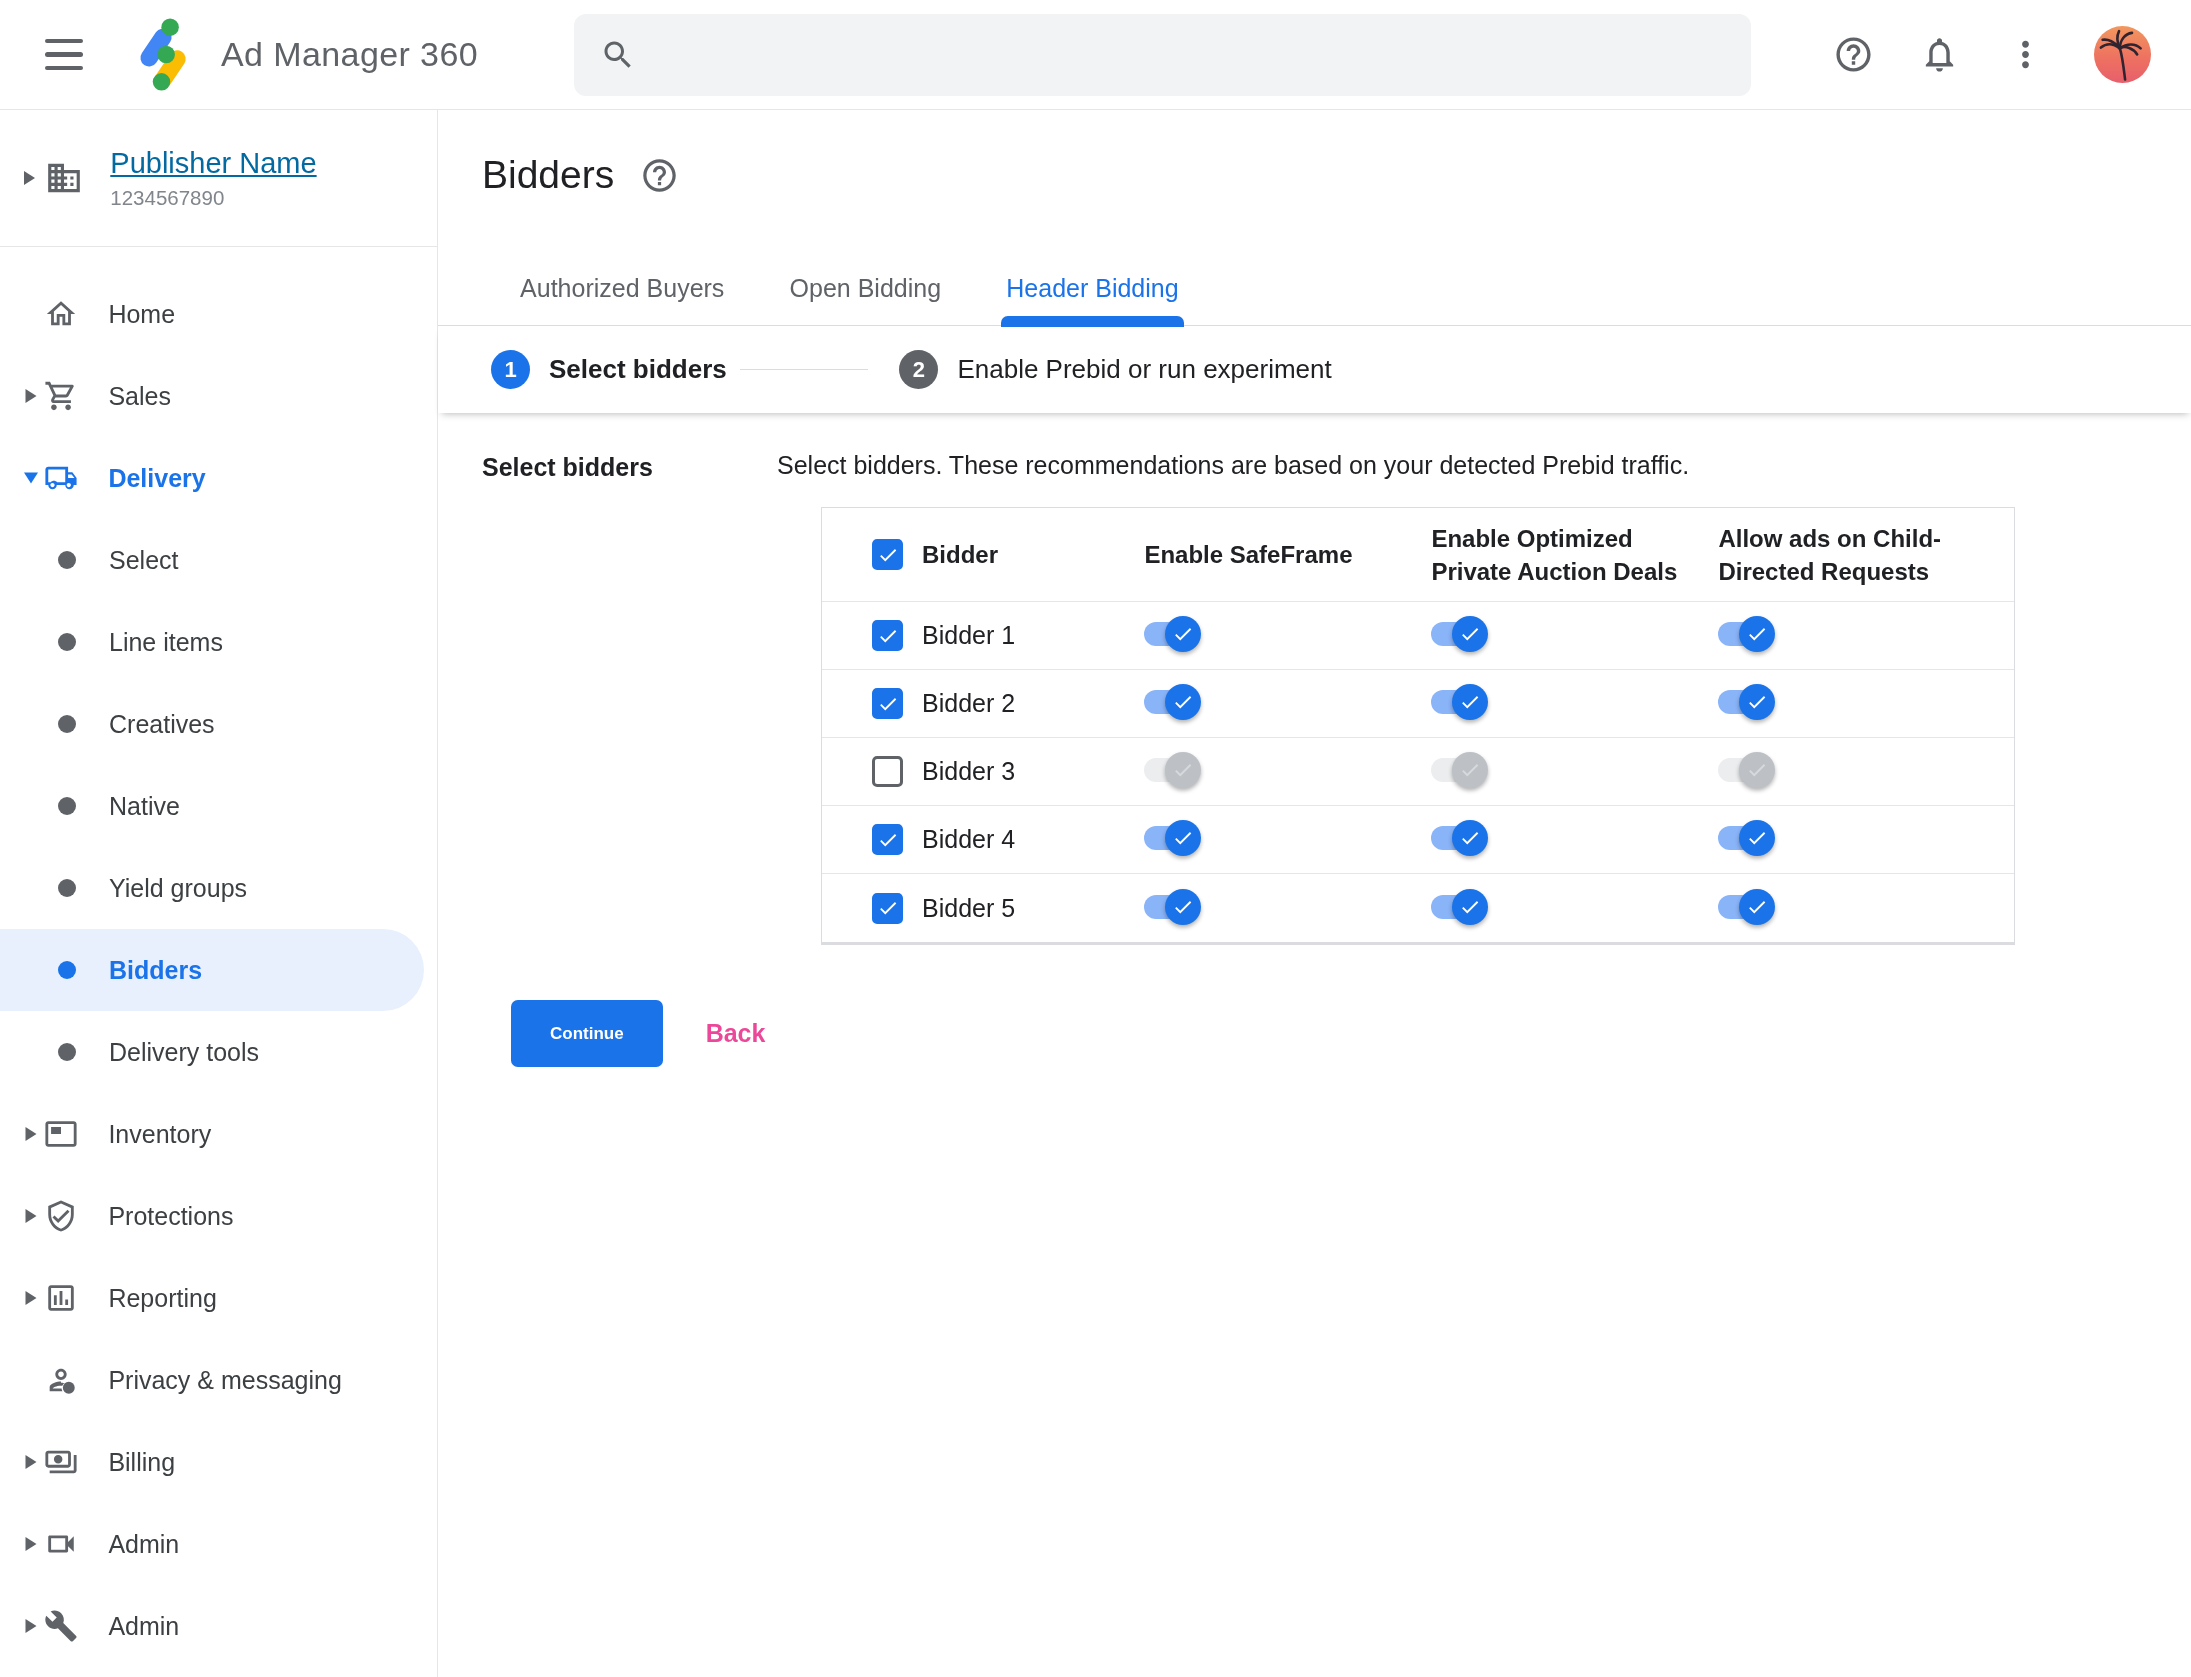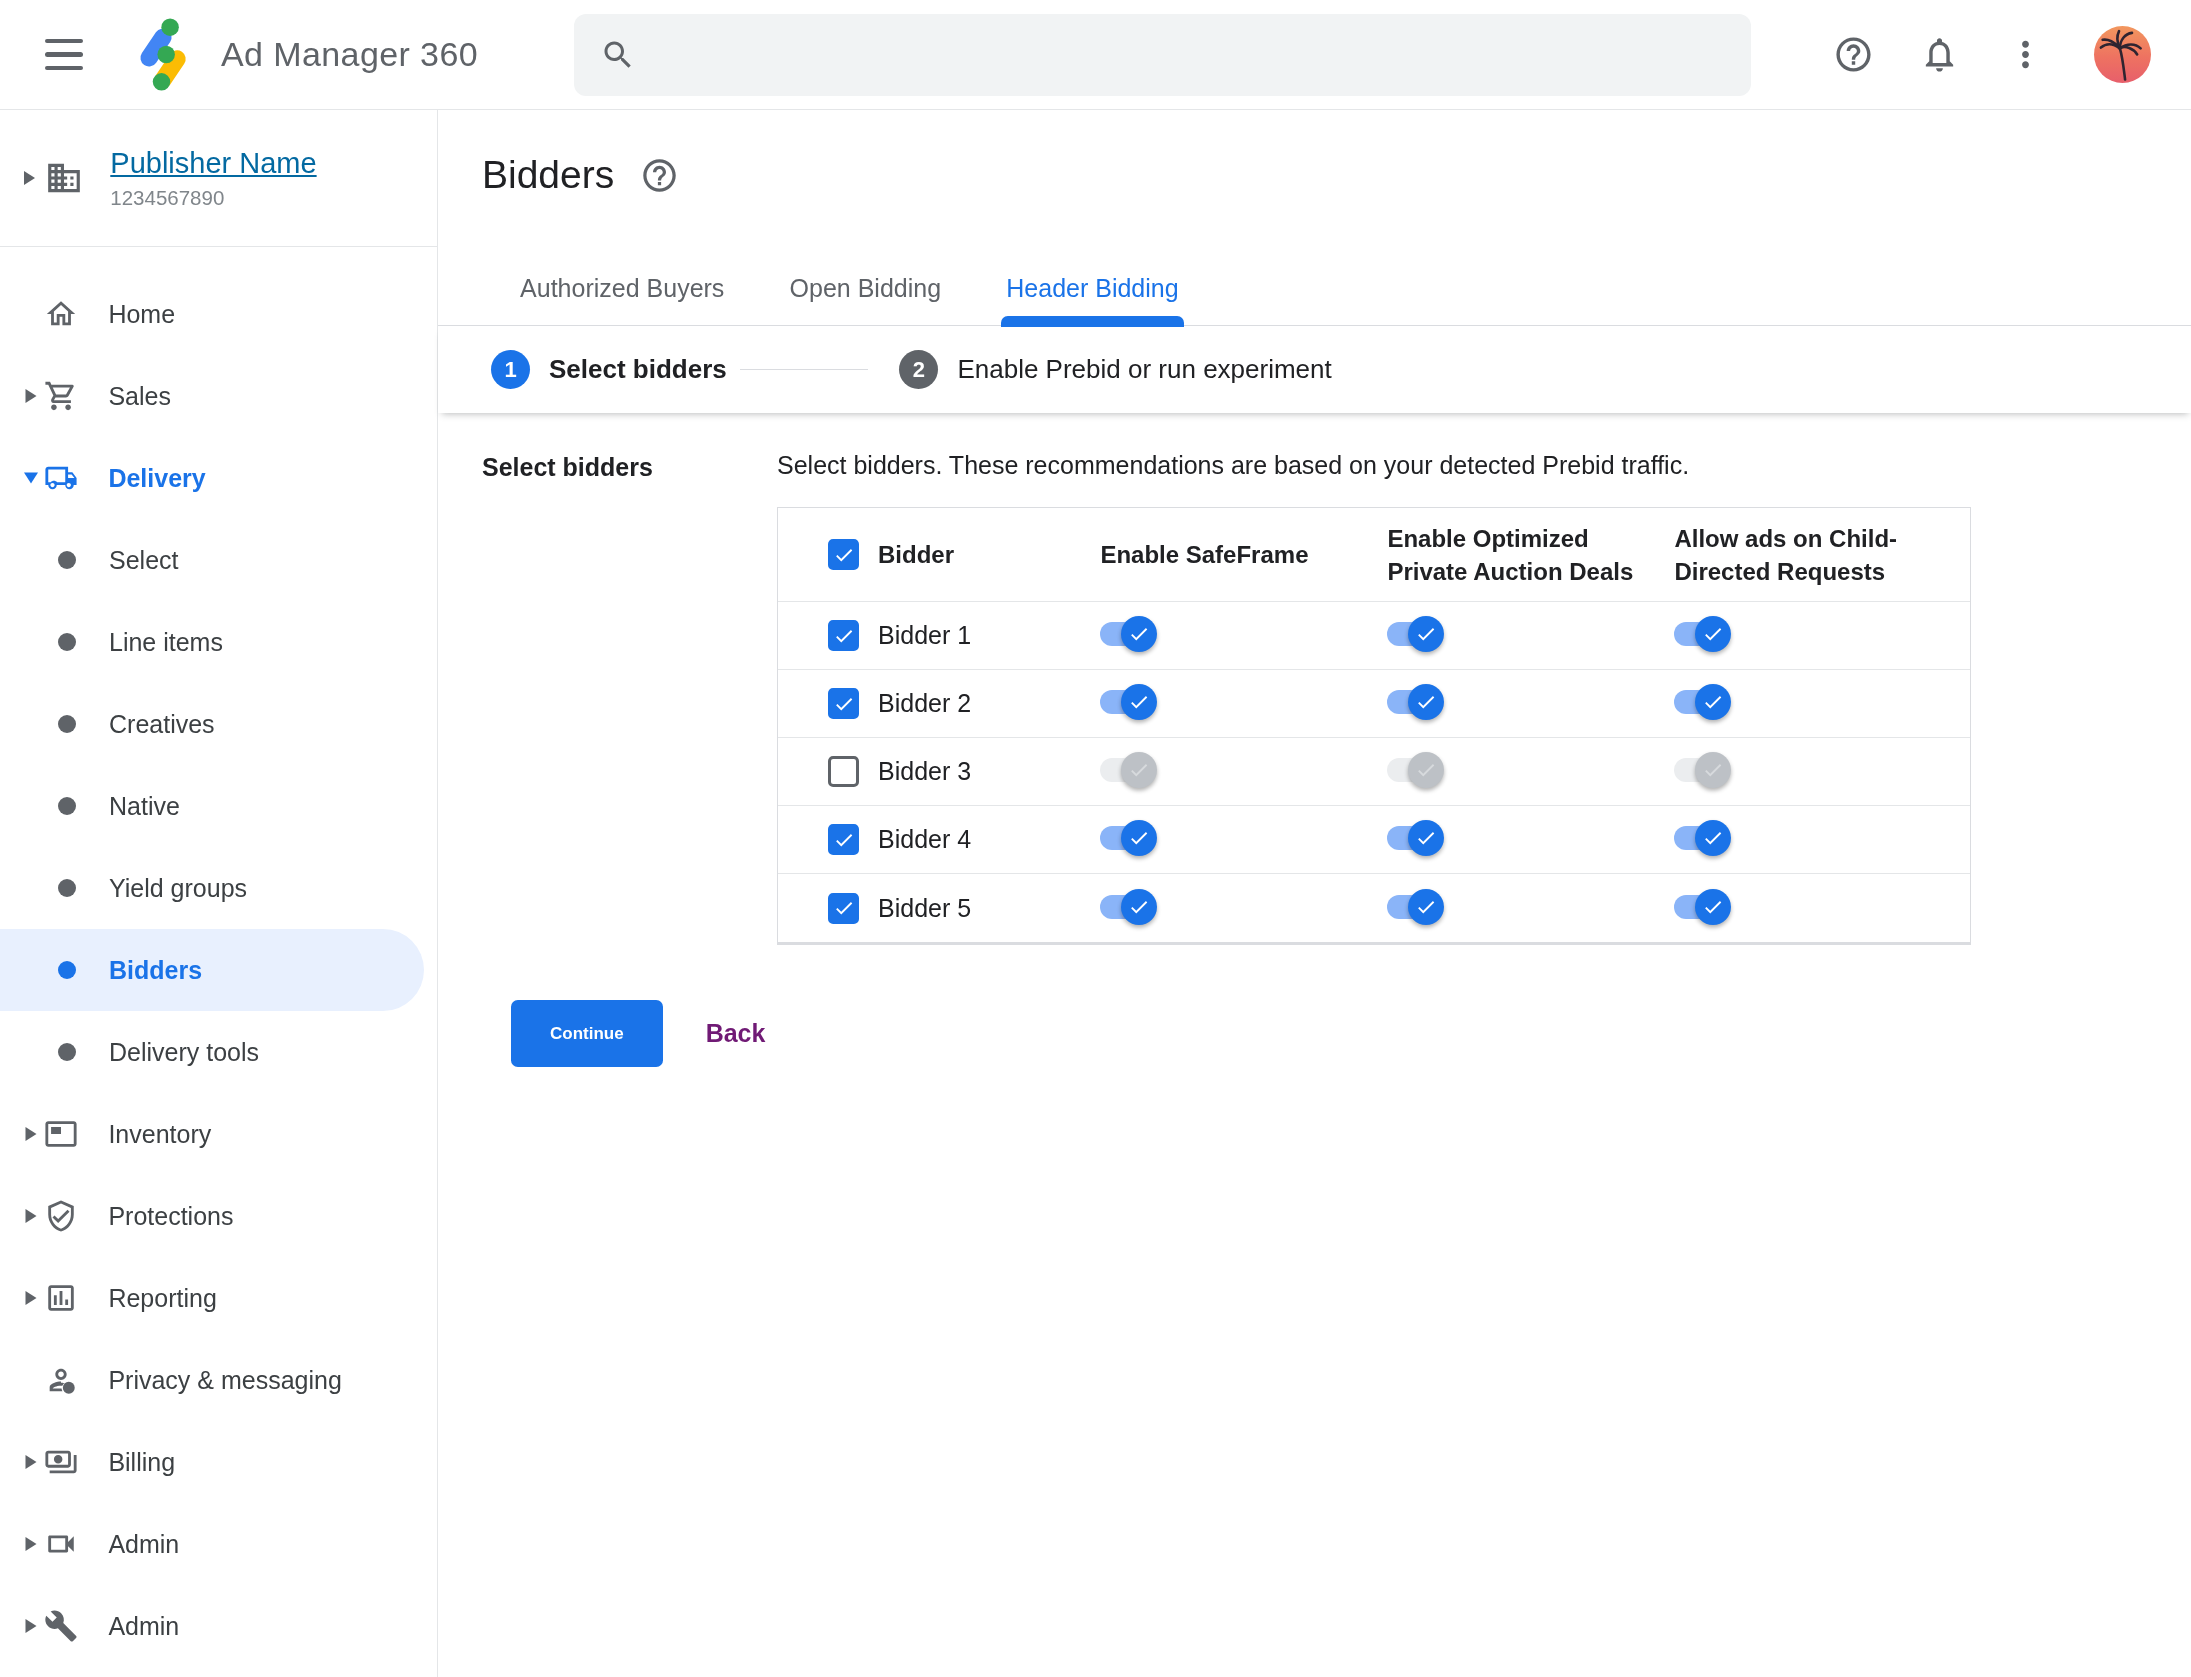--- a/index.html
+++ b/index.html
@@ -88,21 +88,21 @@
   .step-circle.active { background: #1a73e8; }
   .step-label { margin-left: 19px; font-size: 26px; color: #202124; white-space: nowrap; }
   .step-label.active { font-weight: 700; }
 
   .content { padding: 38px 0 0 44px; }
   .section-row { display: flex; align-items: flex-start; }
   .section-label { width: 295px; flex: 0 0 295px; font-size: 25px; font-weight: 700; color: #202124; padding-top: 1.7px; }
   .section-right { flex: 1; }
   .section-desc { font-size: 25px; color: #202124; }
 
-  .bid-table { margin-top: 27px; width: 1194px; border: 1.7px solid #dadce0; border-bottom-width: 3.4px; background: #fff; }
+  .bid-table { margin-top: 27px; width: 1194px; border: 1.7px solid #dadce0; border-bottom-width: 3.4px; background: #fff; margin-left: 44px; }
   .t-row { display: flex; align-items: center; border-bottom: 1.7px solid #e4e6e8; }
   .t-row:last-child { border-bottom: none; }
   .t-head { height: 94px; border-bottom: 1.7px solid #e4e6e8; }
   .t-body .t-row { height: 68px; }
   .c1 { width: 301px; flex: 0 0 301px; display: flex; align-items: center; padding-left: 50px; }
   .c2, .c3 { width: 287px; flex: 0 0 287px; padding-left: 21.4px; }
   .c4 { width: 316px; flex: 0 0 316px; padding-left: 21.4px; }
   .th { font-size: 24px; font-weight: 700; color: #202124; line-height: 33px; }
   .th.hwrap { max-width: 257px; }
   .cell-label { font-size: 25px; color: #202124; margin-left: 19px; }
@@ -119,21 +119,21 @@
   .toggle .thumb { position: absolute; left: 20.5px; top: 0; width: 36px; height: 36px; border-radius: 50%;
     background: #bdc1c6; box-shadow: 0 2.6px 4.3px rgba(0,0,0,0.3); display: flex; align-items: center; justify-content: center; }
   .toggle .thumb svg { width: 22px; height: 22px; fill: #d7dadd; }
   .toggle.on .track { background: #8ab4f8; }
   .toggle.on .thumb { background: #1a73e8; }
   .toggle.on .thumb svg { fill: #fff; }
 
   .buttons-row { display: flex; align-items: center; margin: 55px 0 0 29px; }
   .btn-primary { height: 67px; padding: 0 39px; background: #1a73e8; color: #fff; border: none; border-radius: 6.8px;
     font-size: 17px; font-weight: 700; font-family: "Liberation Sans", sans-serif; cursor: pointer; }
-  .link-btn { margin-left: 43px; background: none; border: none; color: #701a75; font-size: 25px; font-weight: 700;
+  .link-btn { margin-left: 43px; background: none; border: none; color: #ec4899; font-size: 25px; font-weight: 700;
     font-family: "Liberation Sans", sans-serif; cursor: pointer; }
 </style>
 </head>
 <body>
 
 <div class="appbar">
   <div class="hamburger">
       <span></span>
       <span></span>
       <span></span>

